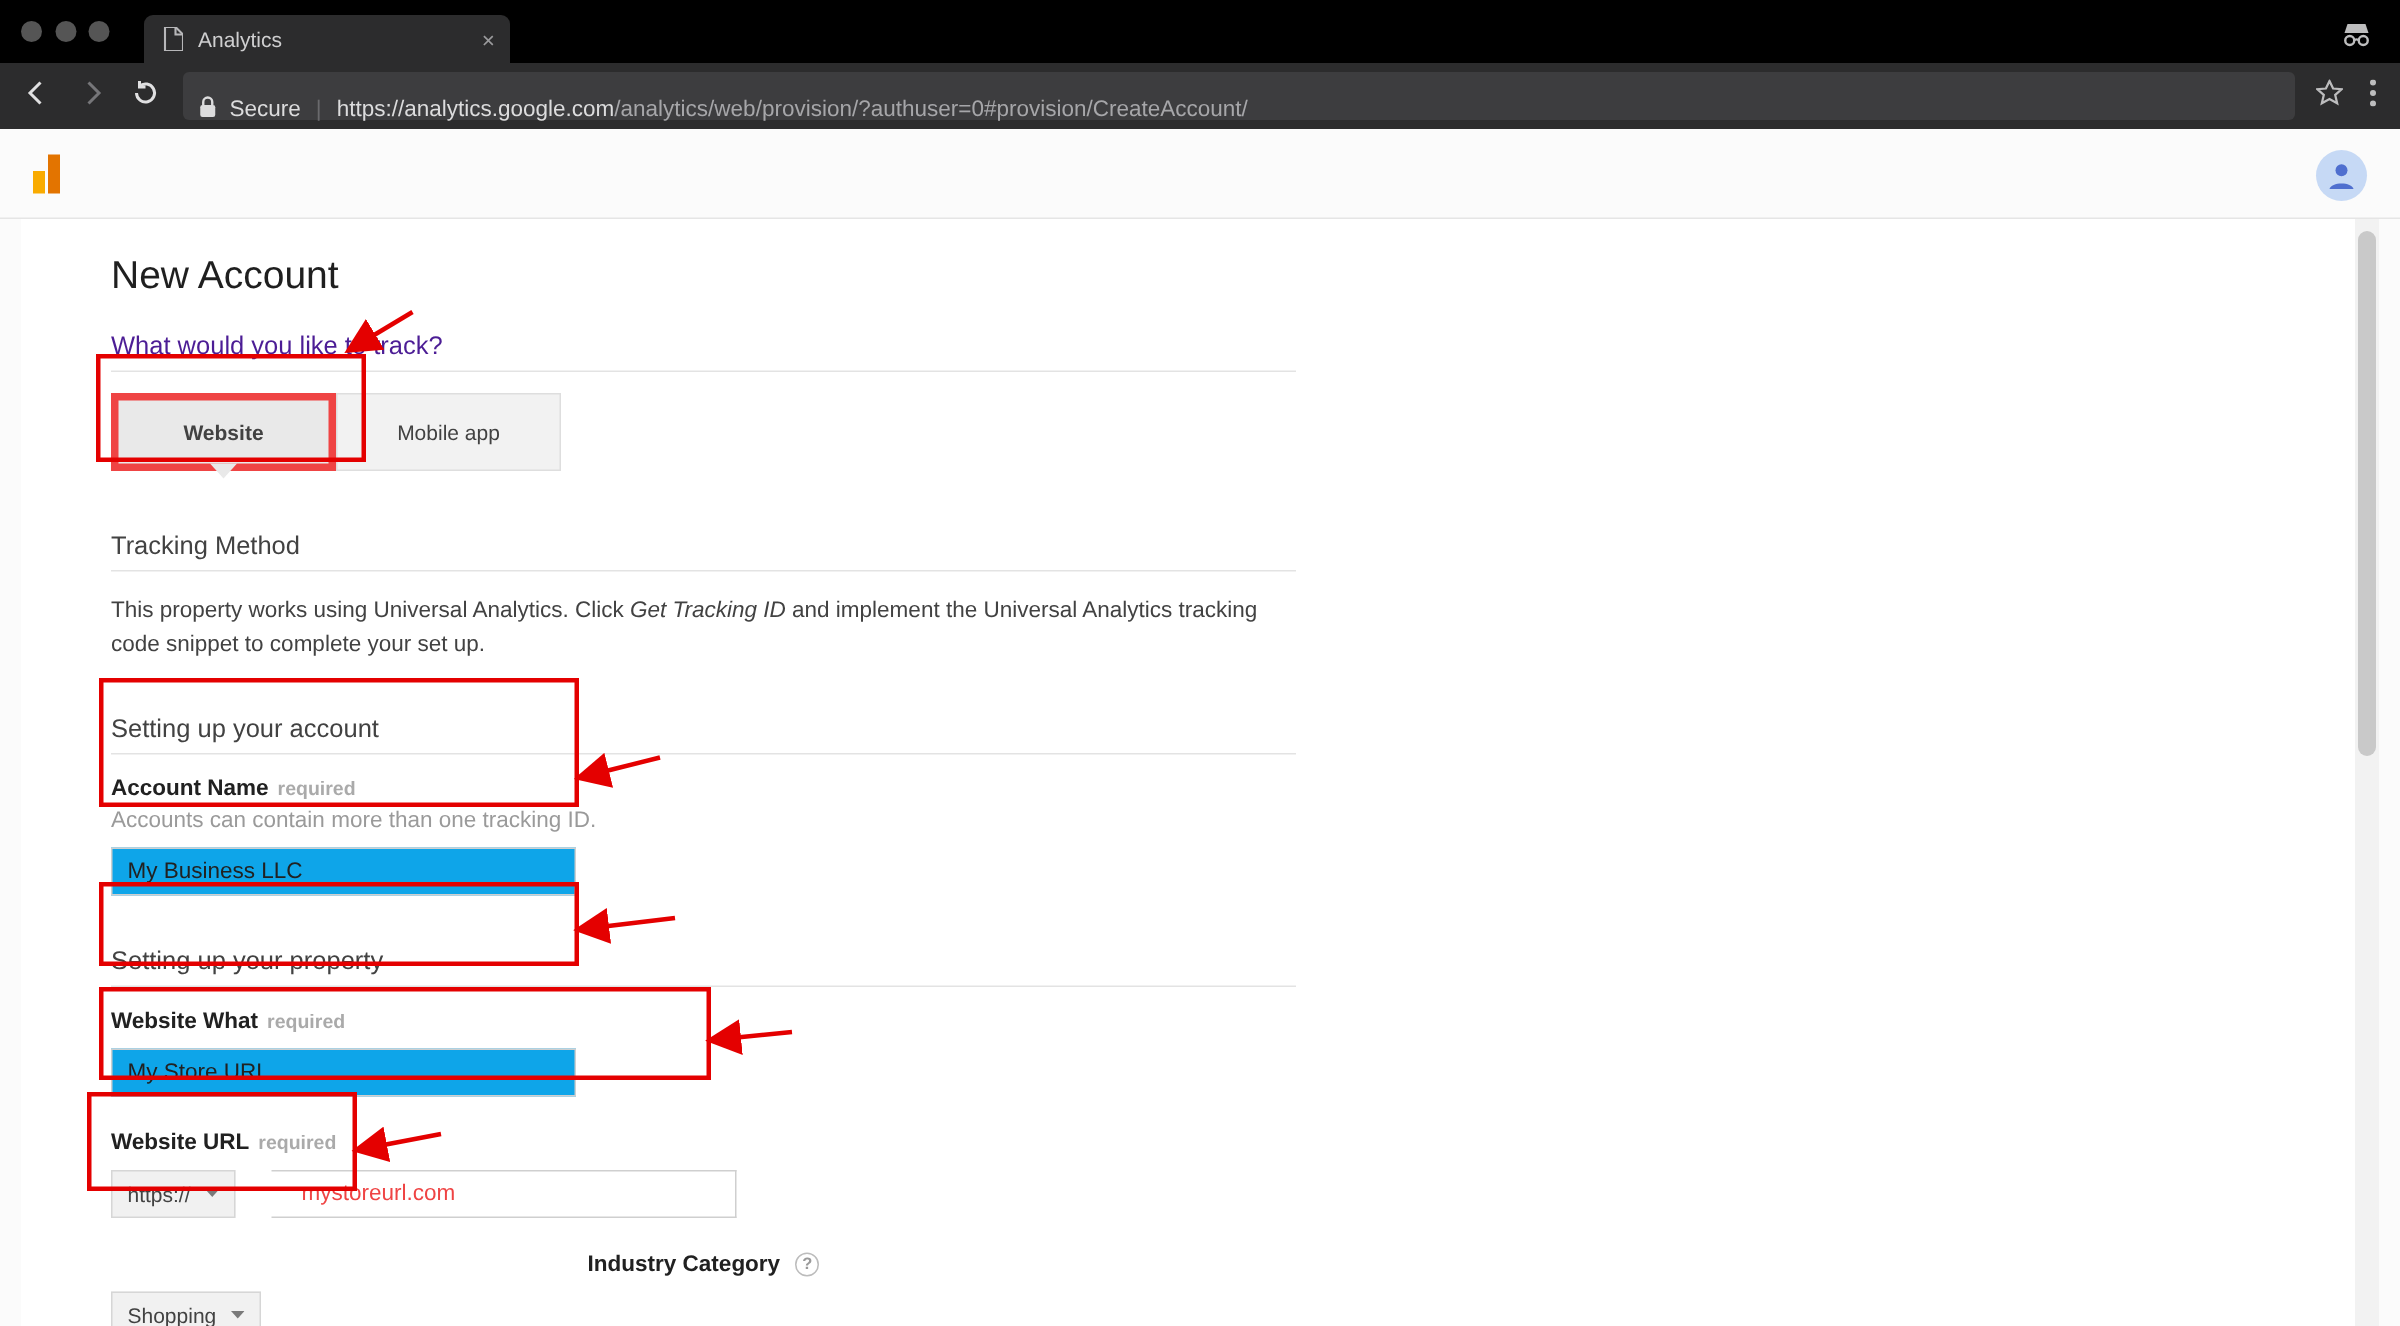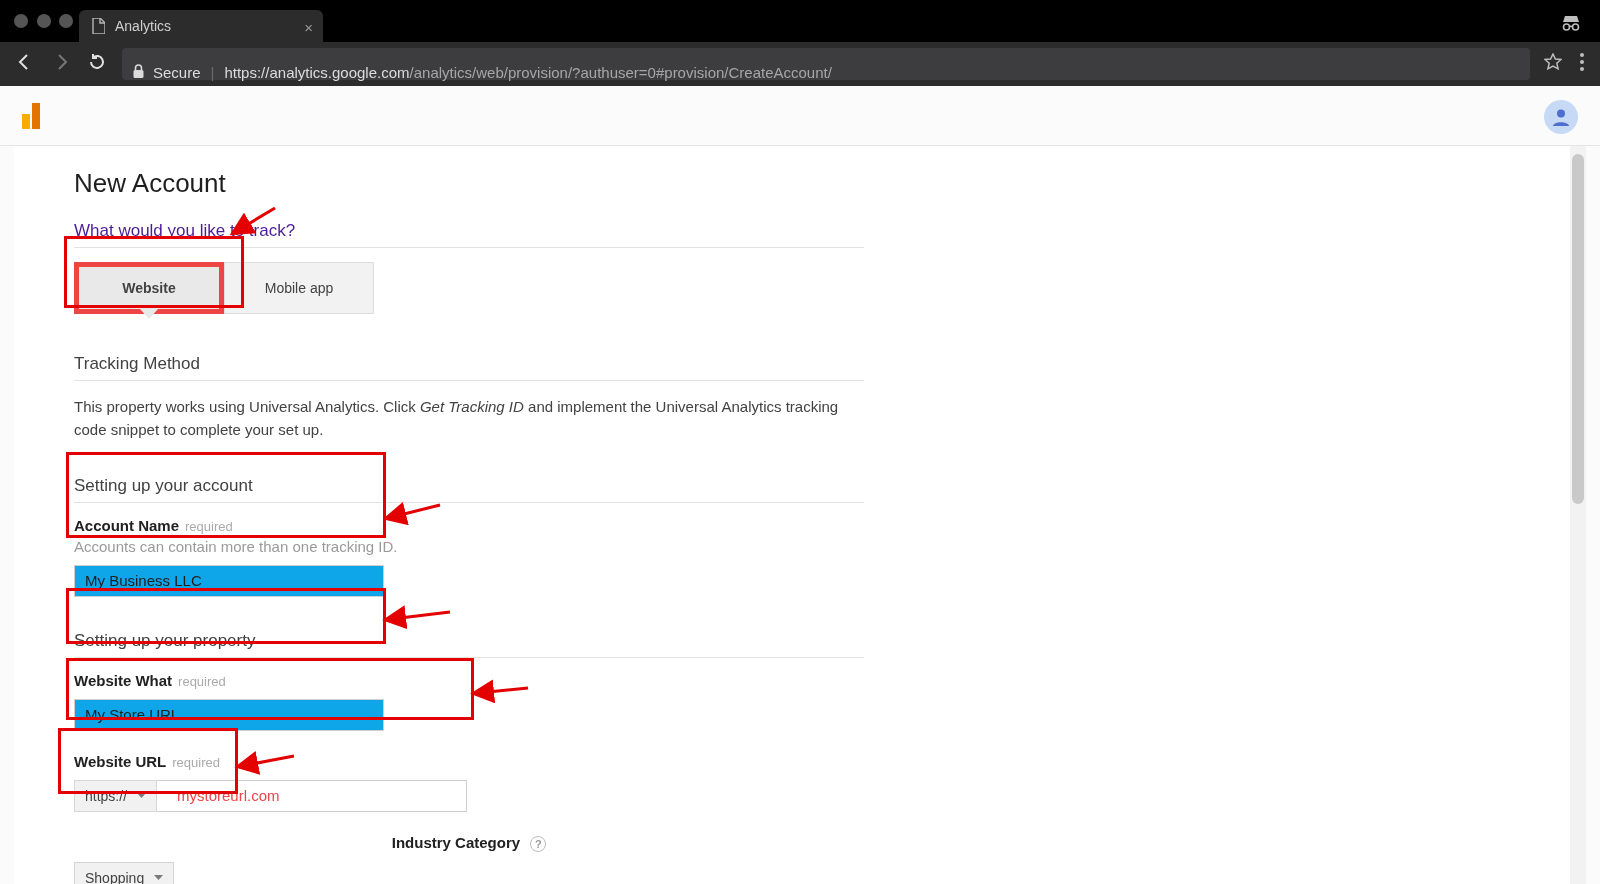--- a/index.html
+++ b/index.html
@@ -3,21 +3,21 @@
 <meta charset="utf-8">
 <style>
   html, body { margin:0; padding:0; width:1600px; height:884px; font-family: Arial, Helvetica, sans-serif; background:#fff; overflow:hidden; }
   * { box-sizing: border-box; }
 
   
   .chrome { background:#000; height:86px; position:relative; }
   .titlebar { height:42px; position:relative; }
   .traffic { position:absolute; left:14px; top:14px; display:flex; gap:8.5px; }
   .traffic span { width:14px; height:14px; border-radius:50%; background:#555; display:inline-block; }
-  .tab { position:absolute; left:79px; top:10px; height:32px; width:244px; background:#2c2c2d; border-top-left-radius:6px; border-top-right-radius:6px; display:flex; align-items:center; padding:0 12px; color:#cfcfd0; font-size:14px; }
+  .tab { position:absolute; left:96px; top:10px; height:32px; width:244px; background:#2c2c2d; border-top-left-radius:6px; border-top-right-radius:6px; display:flex; align-items:center; padding:0 12px; color:#cfcfd0; font-size:14px; }
   .tab .page-icon { margin-right:10px; fill:#b7b7b9; }
   .tab .close { position:absolute; right:10px; top:9px; color:#9a9a9c; font-size:15px; }
   .incognito { position:absolute; right:18px; top:14px; fill:#bdbdbe; }
 
   .toolbar { height:44px; background:#2c2c2d; display:flex; align-items:center; padding:0 16px; position:relative; }
   .nav-icons { display:flex; align-items:center; gap:18px; margin-right:16px; }
   .nav-icons svg { fill:#e0e0e1; }
   .nav-icons .dim svg { fill:#767679; }
   .omnibox { flex:1; height:32px; background:#3d3d3f; border-radius:4px; display:flex; align-items:flex-start; padding:16px 10px; color:#a6a6a9; font-size:15px; }
   .omnibox .lock { fill:#dcdcdd; margin-right:8px; }
@@ -51,27 +51,27 @@
   .toggle { display:flex; gap:0; }
   .toggle .btn { width:150px; height:52px; background:#f2f2f2; border:1px solid #dedede; display:flex; align-items:center; justify-content:center; font-size:14px; color:#424242; cursor:pointer; }
   .toggle .btn.active { background:#e9e9e9; border:5px solid #ef4444; font-weight:700; position:relative; }
   .toggle .btn.active::after { content:""; position:absolute; bottom:-10px; left:50%; margin-left:-9px; width:0; height:0; border-left:9px solid transparent; border-right:9px solid transparent; border-top:10px solid #e9e9e9; }
 
   .section-title { font-size:17px; color:#424242; margin-top:34px; }
   .desc { font-size:15px; color:#424242; line-height:1.55; max-width:810px; margin-top:10px; }
   .desc em { font-style:italic; }
 
   .field-label { font-size:15px; font-weight:700; color:#212121; margin-top:10px; }
-  .req { font-weight:400; font-size:13px; color:#aaaaaa; margin-left:6px; }
+  .req { font-weight:700; font-size:13px; color:#aaaaaa; margin-left:6px; }
   .hint { font-size:15px; color:#9a9a9a; margin-top:4px; }
   .qmark { display:inline-flex; width:16px; height:16px; border:1px solid #bcbcbc; color:#9a9a9a; border-radius:50%; align-items:center; justify-content:center; font-size:11px; margin-left:6px; vertical-align:middle; }
 
   input.text { width:310px; height:32px; border:1px solid #cfcfcf; padding:0 10px; font-size:15px; color:#212121; margin-top:10px; background:#0ea5e9; }
 
-  .url-row { display:flex; margin-top:10px; }
+  .url-row { display:flex; margin-top:10px;gap:24px; }
   .picker { height:32px; background:#f1f1f1; border:1px solid #d6d6d6; display:flex; align-items:center; padding:0 10px; font-size:14px; color:#424242; cursor:pointer; }
   .picker .chev { margin-left:10px; }
   .url-input { flex:1; max-width:310px; height:32px; border:1px solid #cfcfcf; border-left:none; padding:0 20px; font-size:15px; color:#ef4444; }
 
   
   .annot-box { position:absolute; border:3px solid #e40000; pointer-events:none; }
   .arrow { position:absolute; pointer-events:none; }
   .arrow svg { overflow:visible; }
 
 </style>

